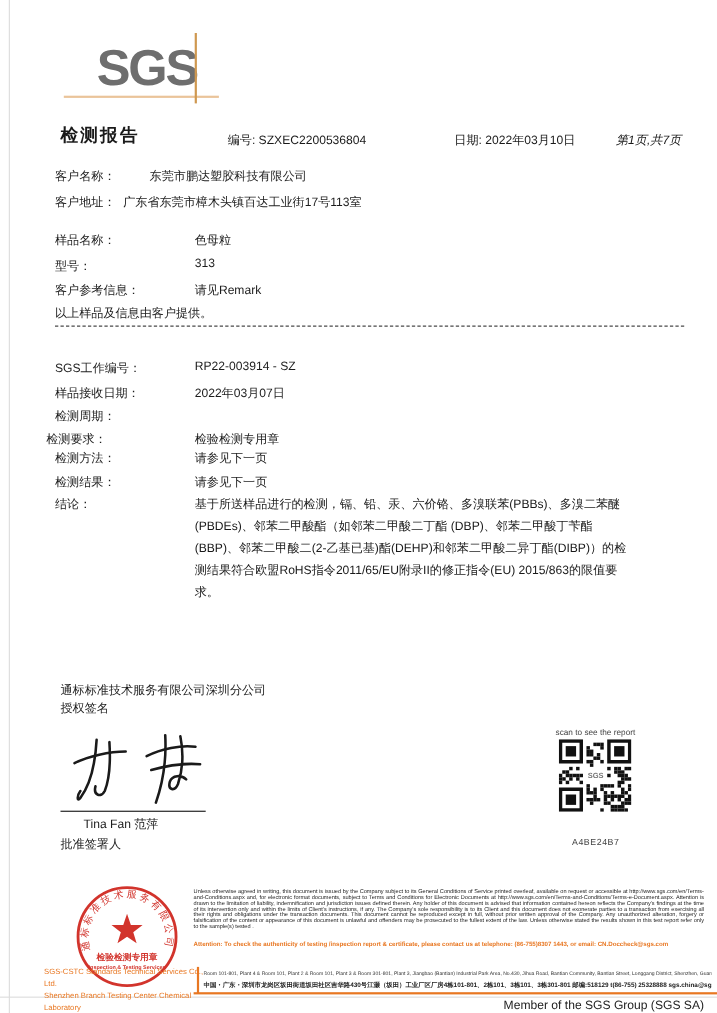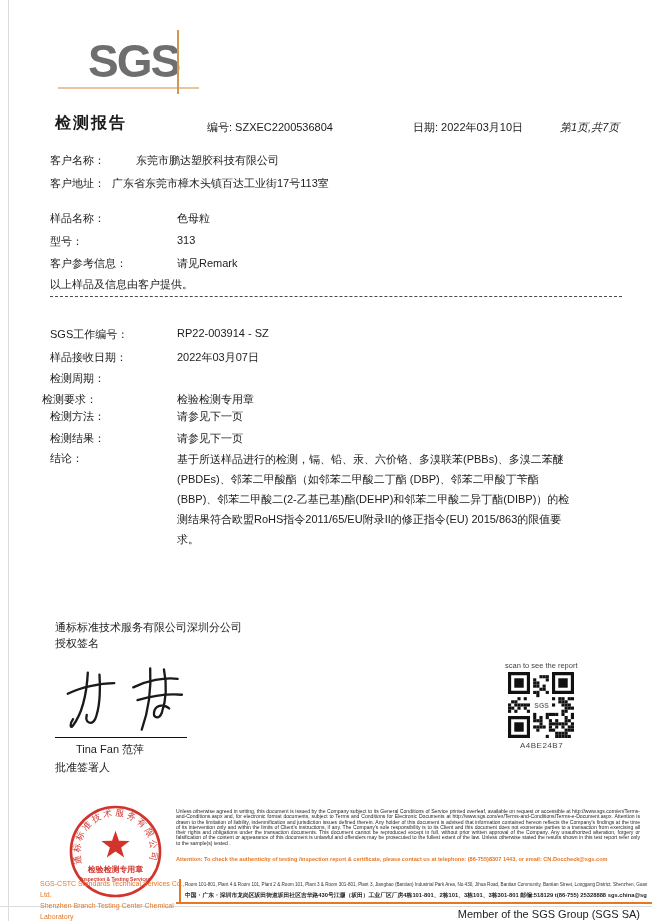--- a/index.html
+++ b/index.html
@@ -28,21 +28,21 @@
     width:464px;
   }
   .attention {
     font-size:5.6px; line-height:6.4px; color:#e87722; font-weight:bold; width:464px;
   }
   .addr-en { font-size:4.6px; color:#333; white-space:nowrap; }
   .addr-cn { font-size:5.8px; color:#222; white-space:nowrap; font-weight:bold; }
   .orange-co { font-size:7px; line-height:11px; color:#e87722; }
   .member { font-size:11px; color:#222; }
   .qr-caption { font-size:7.5px; color:#444; }
-  .qr-code-text { font-size:8px; color:#444; letter-spacing:0.5px; }
+  .qr-code-text { font-size:8px; color:#444; letter-spacing:0.5px;margin-top:20px; }
   .edge-v { background:#dcdcdc; width:1px; }
   .edge-h { background:#dcdcdc; height:1px; }
   .orange-hr { background:#e87722; height:2px; }
   .orange-vbar { background:#e87722; width:2px; }
 </style>
 </head>
 <body>
 
 <div class="page">
 

